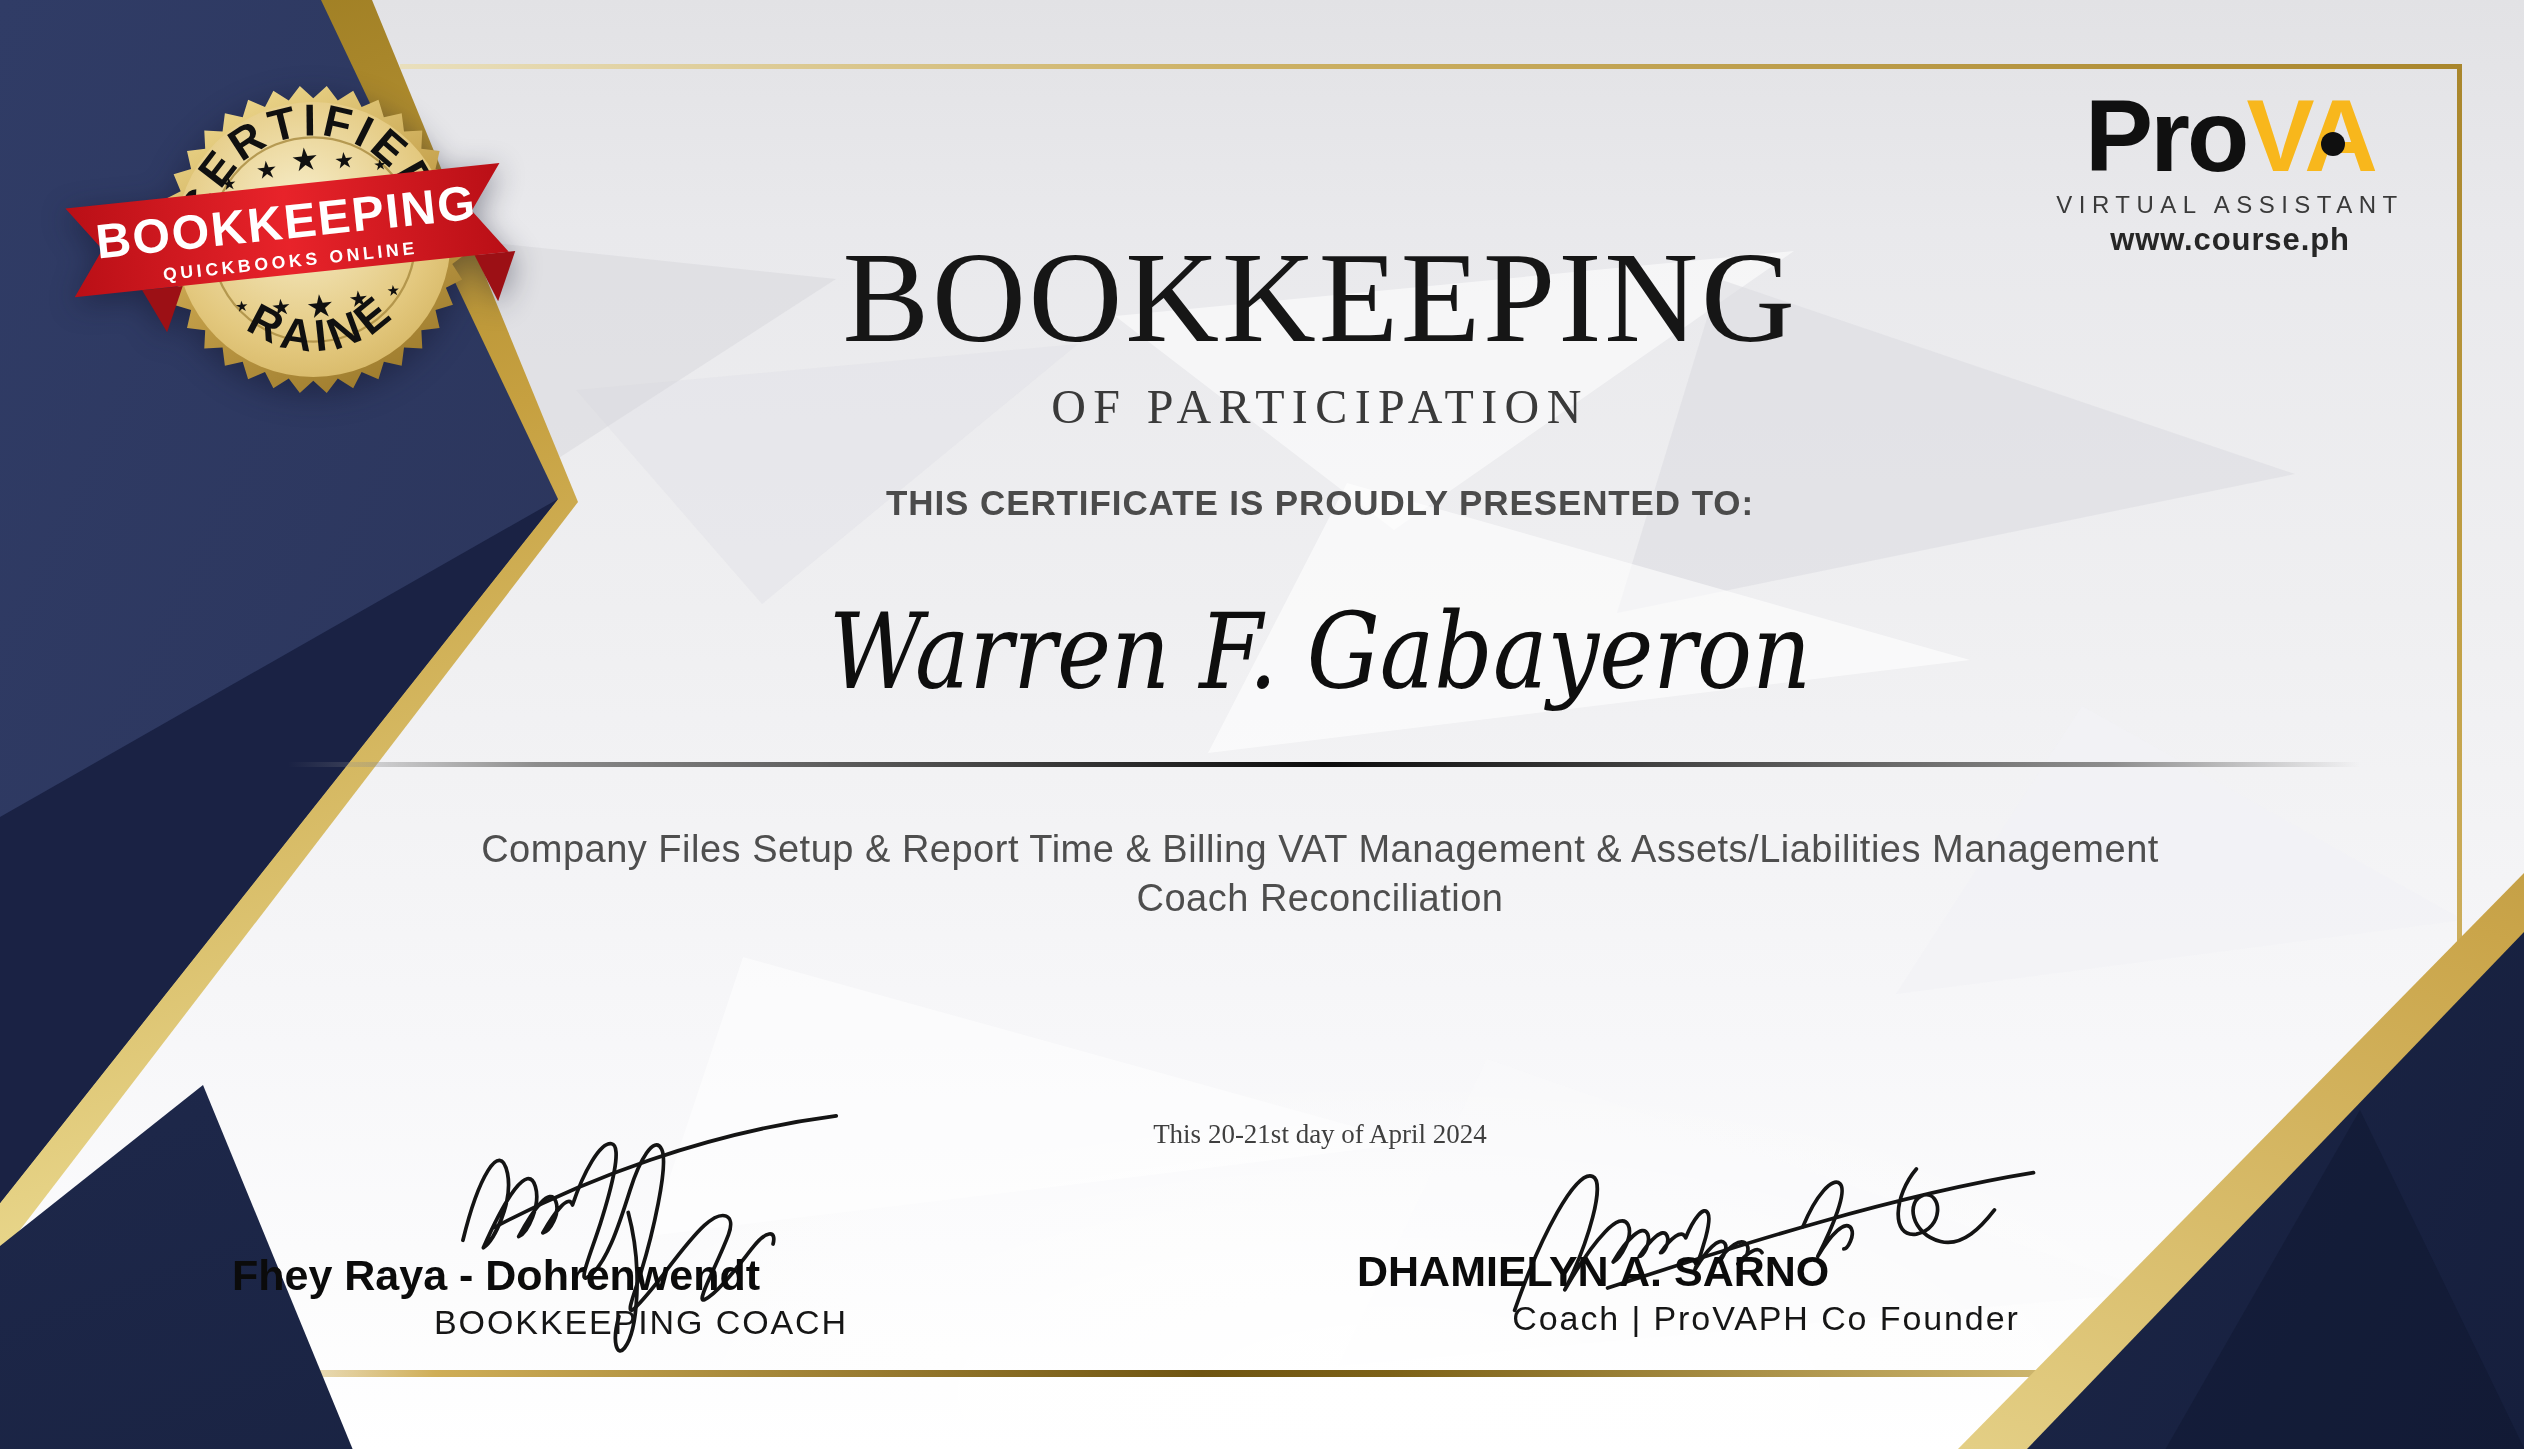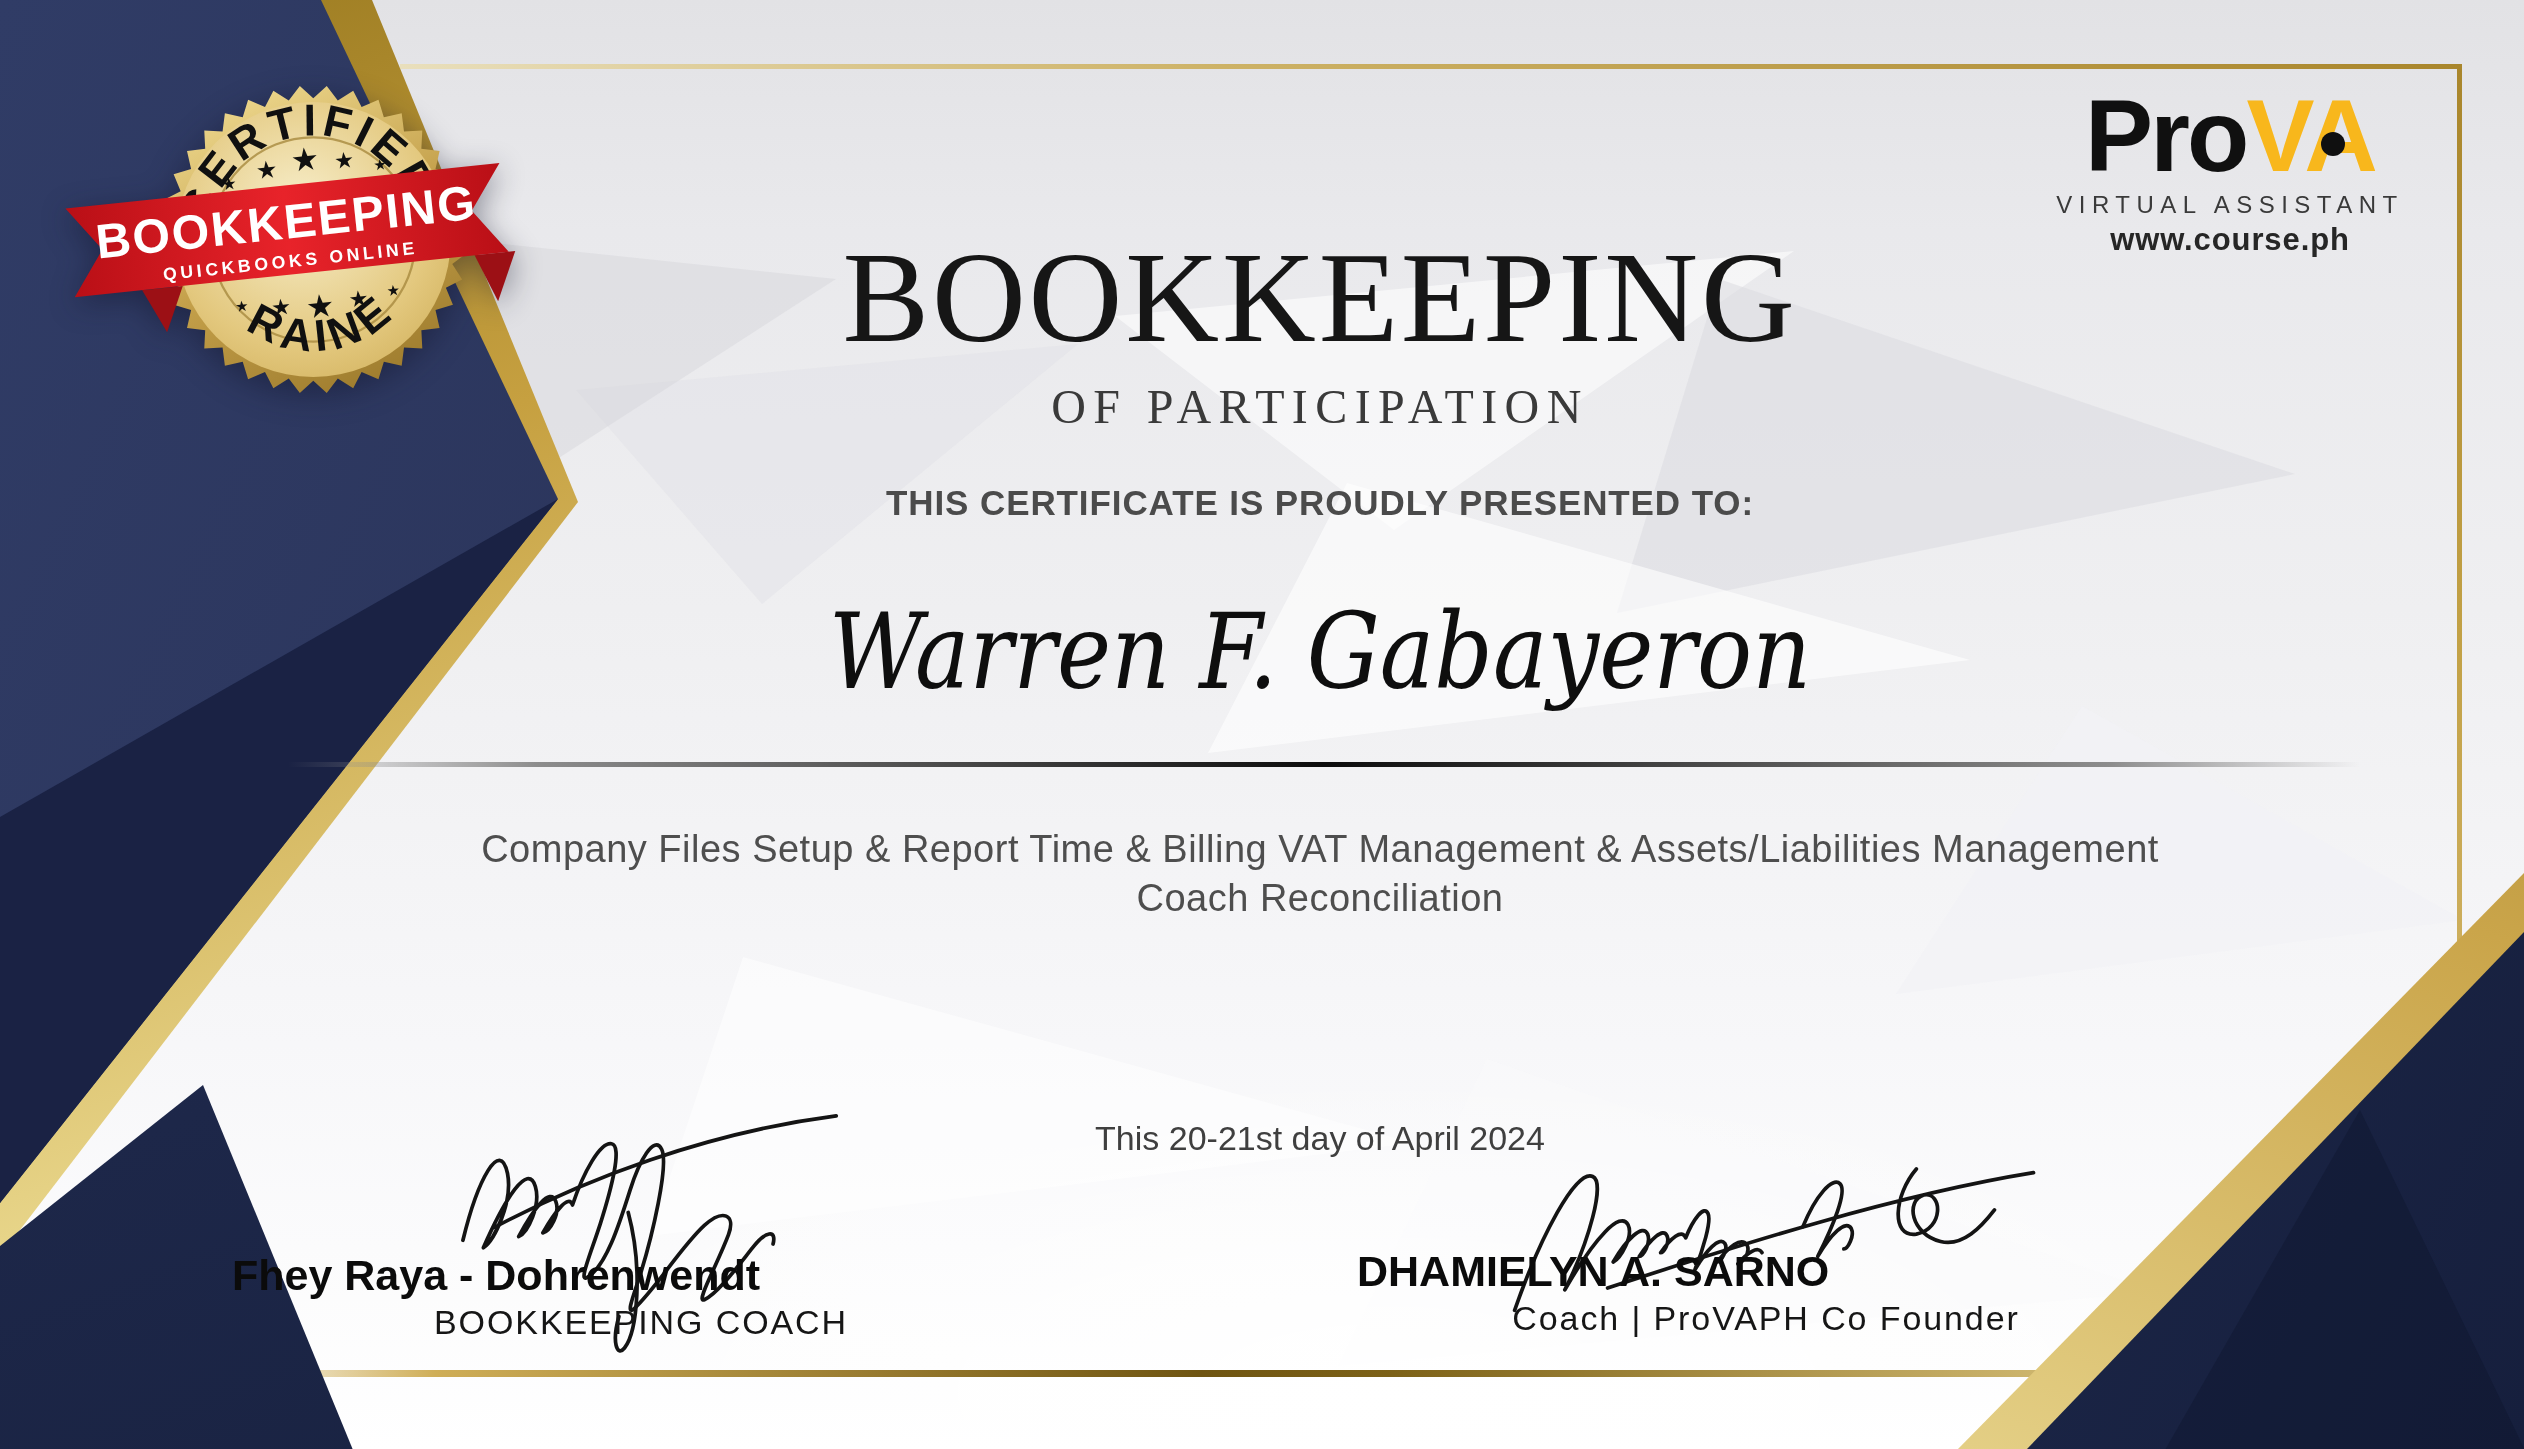--- a/index.html
+++ b/index.html
@@ -50,21 +50,21 @@
     font-family:"Liberation Serif",serif;font-size:48px;letter-spacing:7.4px;color:#3a3a3a;}
   .presented{position:absolute;left:0;right:0;top:483px;
     font-size:35px;font-weight:700;letter-spacing:0.9px;color:#4b4b4b;}
   .recipient{position:absolute;left:0;right:0;top:591px;
     font-family:"DejaVu Serif",serif;font-style:italic;font-size:104px;color:#0e0e0e;
     transform:scaleX(.88);transform-origin:center;}
   .sep{left:288px;top:762px;width:2072px;height:4.6px;z-index:4;
     background:linear-gradient(90deg,rgba(150,150,150,0) 0%,#8d8d8d 12%,#0c0c0c 50%,#8d8d8d 88%,rgba(150,150,150,0) 100%);}
   .body-text{position:absolute;left:0;right:0;top:825px;
     font-size:38px;line-height:49px;letter-spacing:0.5px;color:#4e4e4e;}
-  .date-line{position:absolute;left:0;right:0;top:1119px;font-size:34px;color:#3f3f3f;}
+  .date-line{position:absolute;left:0;right:0;top:1119px;font-size:27px;color:#3f3f3f;font-family:Liberation Serif, serif;}
   
   .sig{z-index:4;}
   .sig path{fill:none;stroke:#141414;stroke-width:4;stroke-linecap:round;stroke-linejoin:round;}
   .sig-name{z-index:4;text-align:left;font-size:43px;font-weight:700;color:#0b0b0b;}
   .sig-title{z-index:4;text-align:center;font-size:34px;letter-spacing:1.9px;color:#161616;}
   .sig-name-left{left:232px;top:1251px;width:818px;}
   .sig-title-left{left:232px;top:1303px;width:818px;}
   .sig-name-right{left:1357px;top:1247px;width:818px;}
   .sig-title-right{left:1357px;top:1299px;width:818px;}
   

